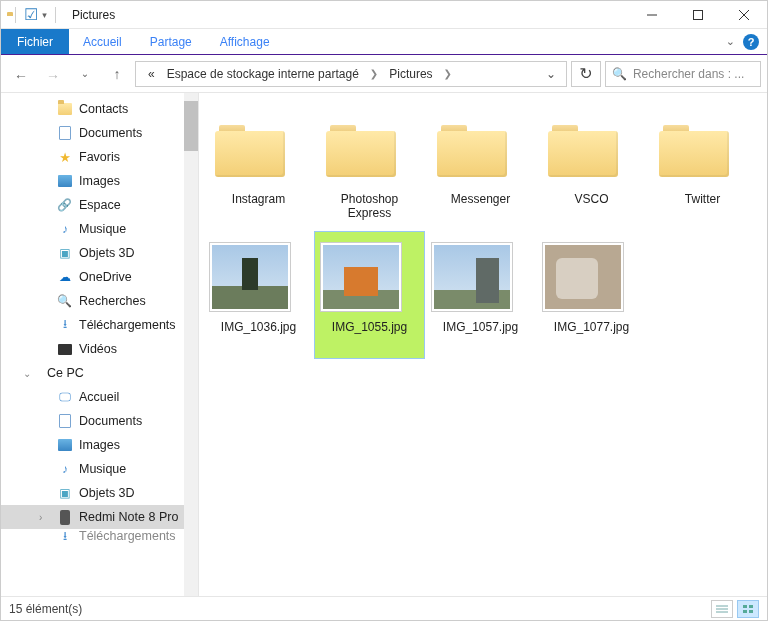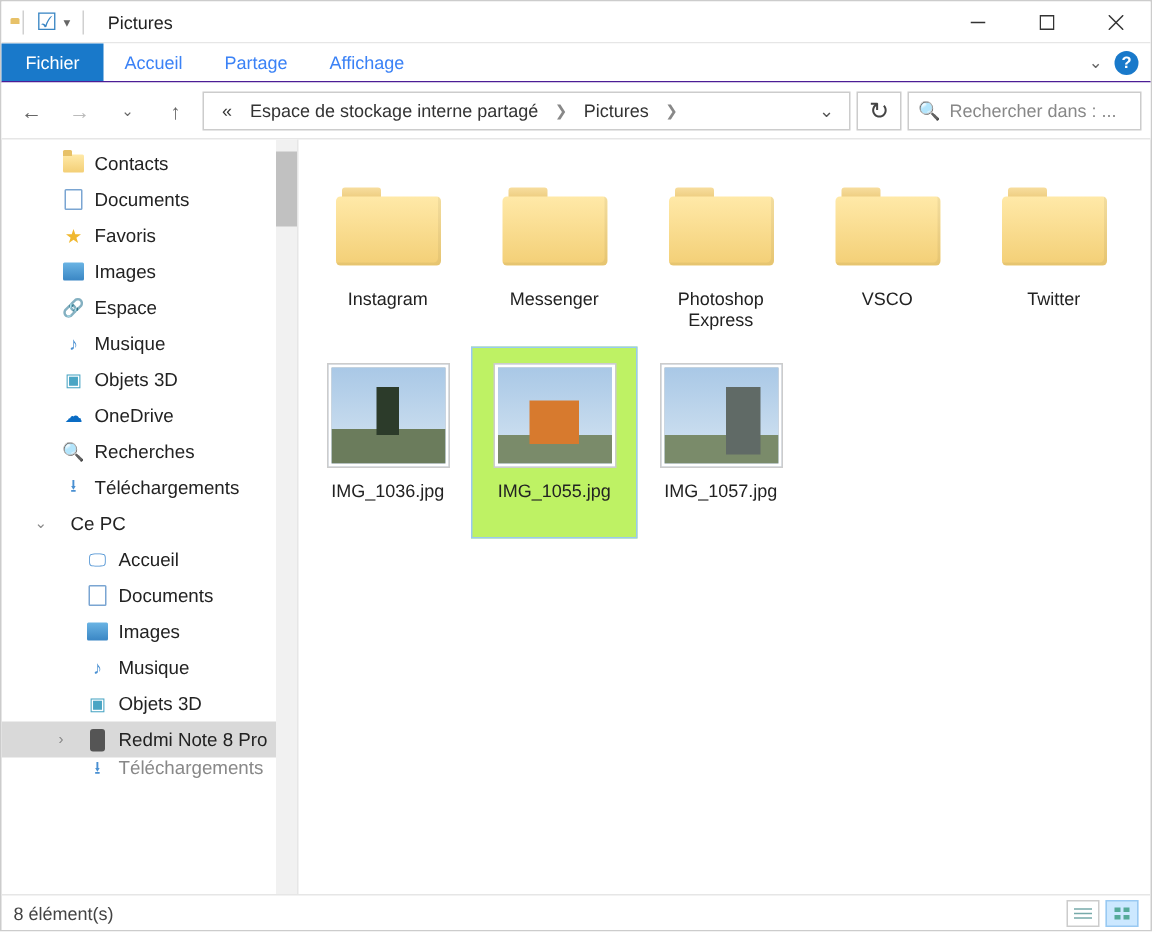--- a/index.html
+++ b/index.html
@@ -26,32 +26,32 @@
   .addr-seg { display:flex; align-items:center; height:100%; padding:0 4px; white-space:nowrap; }
   .addr-chev { color:#888; padding:0 3px; font-size:10px; }
   .addr-drop { margin-left:auto; color:#555; padding:0 6px; }
   .refresh { width:30px; height:26px; border:1px solid #ccc; display:flex; align-items:center; justify-content:center; color:#444; }
   .searchbox { width:156px; height:26px; border:1px solid #ccc; display:flex; align-items:center; padding:0 6px; color:#888; font-size:12px; gap:6px; }
 
   .body { flex:1; display:flex; min-height:0; }
   .sidebar { width:198px; border-right:1px solid #e6e6e6; position:relative; overflow:hidden; }
   .sidebar-inner { position:absolute; inset:0; overflow:hidden; }
   .tree { padding-top:4px; font-size:12.5px; color:#222; }
-  .tree .item { height:24px; display:flex; align-items:center; padding-left:40px; gap:6px; }
+  .tree .item { height:24px; display:flex; align-items:center; padding-left:56px; gap:6px; }
   .tree .item.selected { background:#d9d9d9; }
   .tree .item .ico { width:16px; height:16px; display:flex; align-items:center; justify-content:center; font-size:12px; }
   .tree .item.sub { padding-left:56px; }
   .tree .expander { position:absolute; left:22px; color:#888; font-size:10px; }
   .tree .sect { padding-left:40px; position:relative; height:24px; display:flex; align-items:center; gap:6px; }
   .sb-scroll { position:absolute; right:0; top:0; bottom:0; width:14px; background:#f1f1f1; }
   .sb-thumb { position:absolute; right:0; top:8px; width:14px; height:50px; background:#c1c1c1; }
 
   .content { flex:1; overflow:auto; padding:10px 4px; position:relative; }
   .grid { display:flex; flex-wrap:wrap; gap:0; align-content:flex-start; }
-  .cell { width:111px; height:128px; display:flex; flex-direction:column; align-items:center; justify-content:flex-start; padding:6px 4px; text-align:center; font-size:12px; color:#222; border:1px solid transparent; }
+  .cell { width:111px; height:128px; display:flex; flex-direction:column; justify-content:flex-start; padding:6px 4px; text-align:center; font-size:12px; color:#222; border:1px solid transparent; }
   .cell.selected { border:1px solid #99c9f2; background:#bef264; }
   .cell .thumb { width:84px; height:78px; display:flex; align-items:center; justify-content:center; margin-bottom:4px; }
   .cell .label { line-height:1.2; word-break:break-word; }
 
   .folder-ico { width:70px; height:56px; position:relative; }
   .folder-ico::before { content:""; position:absolute; top:4px; left:4px; width:26px; height:12px; background:linear-gradient(#f7dd9e,#e7c168); border-radius:2px 2px 0 0; }
   .folder-ico::after { content:""; position:absolute; top:10px; left:0; right:0; bottom:0; background:linear-gradient(#ffe9a8,#f3cf76); border-radius:3px; box-shadow:inset -2px -2px 0 rgba(0,0,0,.05); }
 
   .img-thumb { width:80px; height:68px; background:#9ab; border:2px solid #fff; box-shadow:0 0 0 1px #ccc; position:relative; overflow:hidden; }
   .img-thumb .sky{position:absolute;inset:0;background:linear-gradient(#a9c8e6,#d6e5f2);}
@@ -214,20 +214,26 @@
                 <span class="ico-search-y">🔍</span>
               </span>
               <span>Recherches</span>
             </div>
             <div class="item">
               <span class="ico">
                 <span class="ico-dl">⭳</span>
               </span>
               <span>Téléchargements</span>
             </div>
+            <div class="item">
+              <span class="ico">
+                <span class="ico-video"></span>
+              </span>
+              <span>Vidéos</span>
+            </div>
             <div class="sect">
               <span class="expander">⌄</span>
               <span class="ico"><span class="ico-pc"></span></span>
               <span>Ce PC</span>
             </div>
             <div class="item sub">
               <span class="ico">
                 <span class="ico-desk">🖵</span>
               </span>
               <span>Accueil</span>
@@ -281,27 +287,27 @@
           <div class="cell">
             <div class="thumb">
               <div class="folder-ico"></div>
             </div>
             <div class="label">Instagram</div>
           </div>
           <div class="cell">
             <div class="thumb">
               <div class="folder-ico"></div>
             </div>
+            <div class="label">Photoshop Express</div>
+          </div>
+          <div class="cell">
+            <div class="thumb">
+              <div class="folder-ico"></div>
+            </div>
             <div class="label">Messenger</div>
-          </div>
-          <div class="cell">
-            <div class="thumb">
-              <div class="folder-ico"></div>
-            </div>
-            <div class="label">Photoshop Express</div>
           </div>
           <div class="cell">
             <div class="thumb">
               <div class="folder-ico"></div>
             </div>
             <div class="label">VSCO</div>
           </div>
           <div class="cell">
             <div class="thumb">
               <div class="folder-ico"></div>
@@ -331,26 +337,36 @@
           <div class="cell">
             <div class="thumb">
               <div class="img-thumb t1057">
                 <div class="sky"></div>
                 <div class="ground"></div>
                 <div class="obj"></div>
               </div>
             </div>
             <div class="label">IMG_1057.jpg</div>
           </div>
+          <div class="cell">
+            <div class="thumb">
+              <div class="img-thumb t1077">
+                <div class="sky"></div>
+                <div class="ground"></div>
+                <div class="obj"></div>
+              </div>
+            </div>
+            <div class="label">IMG_1077.jpg</div>
+          </div>
         </div>
     </div>
   </div>
 
   <div class="statusbar">
-    <span>8 élément(s)</span>
+    <span>15 élément(s)</span>
     <div class="spacer"></div>
     <div class="viewbtn">
         <svg width="12" height="10">
           <line x1="0" y1="2" x2="12" y2="2" stroke="#7aa"></line>
           <line x1="0" y1="5" x2="12" y2="5" stroke="#7aa"></line>
           <line x1="0" y1="8" x2="12" y2="8" stroke="#7aa"></line>
         </svg>
       </div>
     <div class="viewbtn active">
         <svg width="12" height="10">

